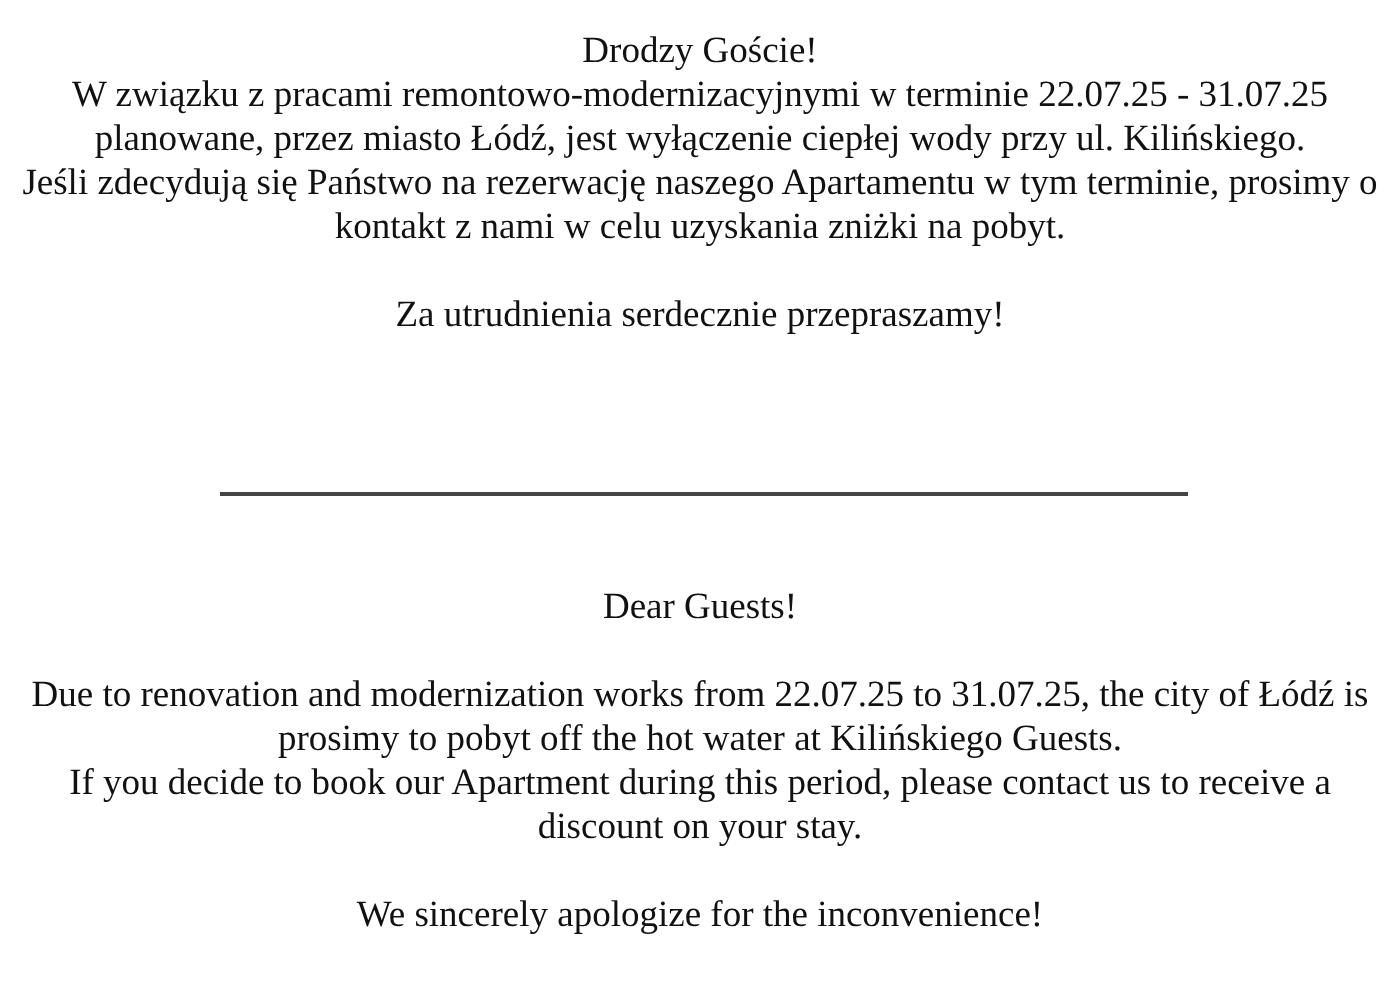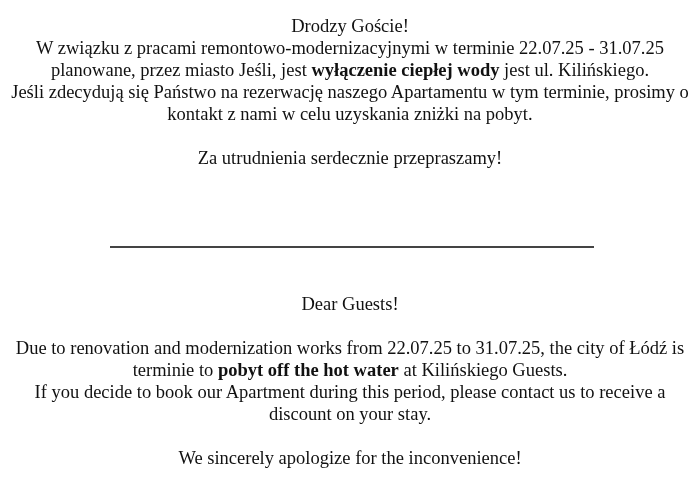--- a/index.html
+++ b/index.html
@@ -7,47 +7,47 @@
       width: 700px; height: 500px; overflow: hidden; position: relative;
       font-family: "Liberation Serif", "DejaVu Serif", serif;
       color: #111111;
     }
     .doc {
       position: absolute; left: -60px; width: 820px; top: 0;
       text-align: center; font-size: 18.5px; line-height: 22px;
     }
     .line { white-space: nowrap; display: block; }
     .gap { display: block; height: 22px; }
-    b { font-weight: bold; }
+    b { font-weight: normal; }
     .section-pl { position: absolute; top: 15px; left: 0; width: 820px; }
     .section-en { position: absolute; top: 293px; left: 0; width: 820px; }
     .divider {
       position: absolute; left: 110px; top: 246px; width: 484px; height: 0;
       border-top: 2px solid #444444;
     }
   </style>
 </head>
 <body>
 
 <div class="doc">
   <div class="section-pl">
     <span class="line">Drodzy Goście!</span>
     <span class="line">W związku z pracami remontowo-modernizacyjnymi w terminie 22.07.25 - 31.07.25</span>
-    <span class="line"><span>planowane, przez miasto Jeśli, jest </span><b>wyłączenie ciepłej wody</b><span> jest ul. Kilińskiego.</span></span>
+    <span class="line"><span>planowane, przez miasto Łódź, jest </span><b>wyłączenie ciepłej wody</b><span> przy ul. Kilińskiego.</span></span>
     <span class="line">Jeśli zdecydują się Państwo na rezerwację naszego Apartamentu w tym terminie, prosimy o</span>
     <span class="line">kontakt z nami w celu uzyskania zniżki na pobyt.</span>
     <span class="gap"></span>
     <span class="line">Za utrudnienia serdecznie przepraszamy!</span>
   </div>
 
   <div class="section-en">
     <span class="line">Dear Guests!</span>
     <span class="gap"></span>
     <span class="line">Due to renovation and modernization works from 22.07.25 to 31.07.25, the city of Łódź is</span>
-    <span class="line"><span>terminie to </span><b>pobyt off the hot water</b><span> at Kilińskiego Guests.</span></span>
+    <span class="line"><span>prosimy to </span><b>pobyt off the hot water</b><span> at Kilińskiego Guests.</span></span>
     <span class="line">If you decide to book our Apartment during this period, please contact us to receive a</span>
     <span class="line">discount on your stay.</span>
     <span class="gap"></span>
     <span class="line">We sincerely apologize for the inconvenience!</span>
   </div>
 </div>
 
 <div class="divider"></div>
 
 </body></html>

